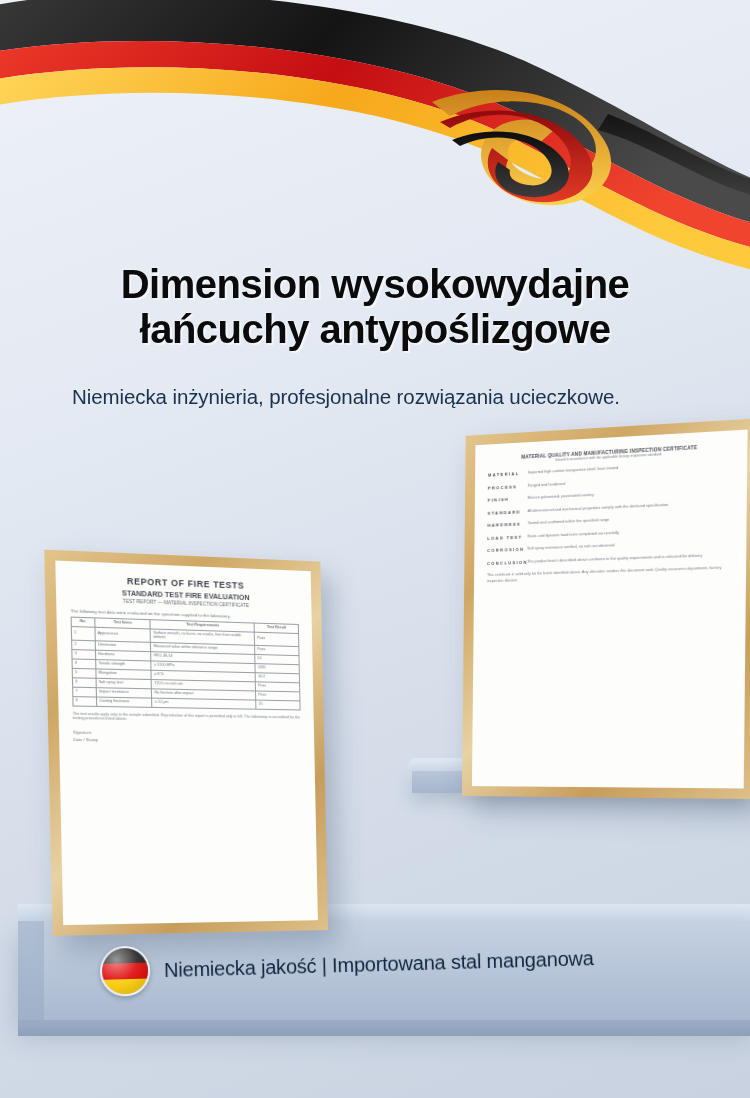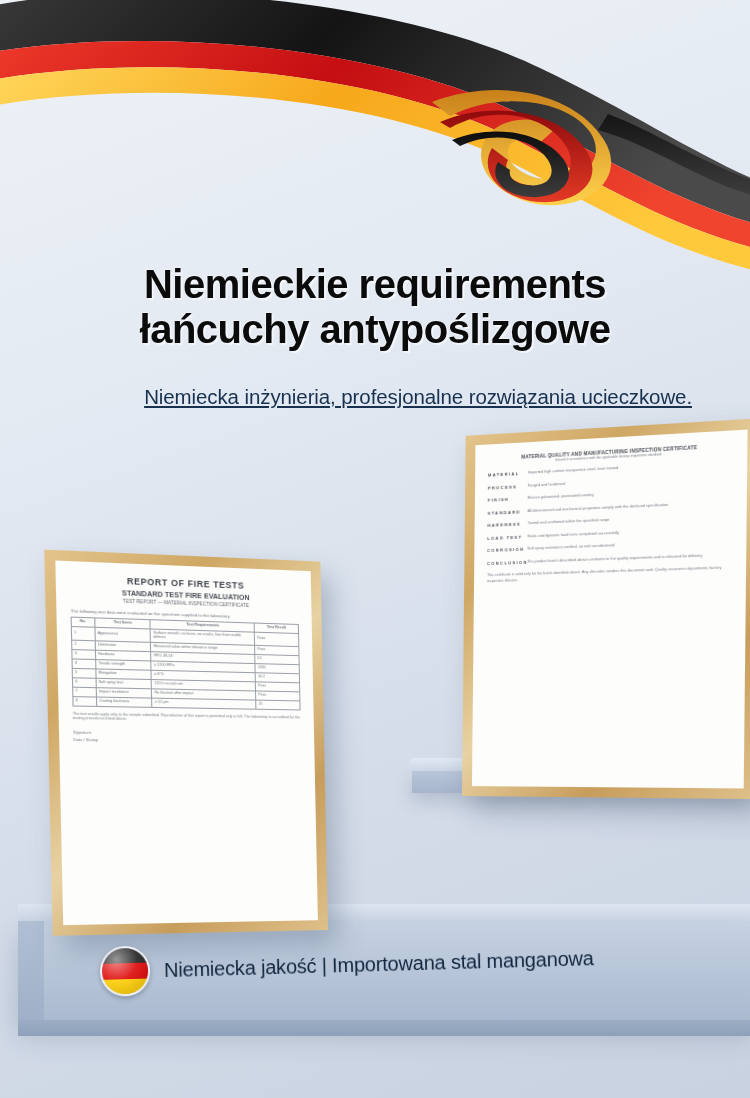--- a/index.html
+++ b/index.html
@@ -47,25 +47,24 @@
       2px 2px 0 rgba(255,255,255,0.55),
       -1px -1px 0 rgba(255,255,255,0.35);
     white-space: pre-line;
   }
 
   .subhead {
     position: absolute;
     top: 385px;
     left: 0;
     width: 692px;
-    text-align: right;
+    text-align: center;
     font-size: 20.5px;
     color: #17314f;
     letter-spacing: -0.1px;
-    text-decoration: underline;
   }
 
   
   .shelf {
     position: absolute;
     background: linear-gradient(180deg, #c3cfe0 0%, #b2c0d4 55%, #a2b2c9 100%);
     box-shadow: 0 8px 18px rgba(60,80,110,0.22);
   }
 
   .shelf-top {
@@ -330,21 +329,21 @@
       <path d="M0,92 C168,60 404,80 540,152 C632,200 696,240 790,262 L790,284 C690,262 626,222 534,174 C400,104 166,86 0,118 Z" fill="url(#gGold)"></path>
 
       <path d="M452,112 C520,86 596,104 624,150 C650,192 600,226 548,212 C508,200 492,170 506,148 C520,126 560,124 574,140 L556,156 C548,146 530,148 528,160 C526,176 548,190 574,190 C608,190 626,166 610,142 C588,110 520,100 470,126 Z" fill="url(#gGoldD)"></path>
       <path d="M460,132 C518,108 582,124 606,160 C628,194 590,220 546,210 C514,202 500,178 512,158 L528,170 C522,182 532,194 552,196 C582,200 600,180 586,156 C566,124 512,114 470,138 Z" fill="url(#gRedD)"></path>
       <path d="M472,150 C516,132 566,144 584,170 C600,194 574,212 542,206 C520,202 510,186 518,172 L530,180 C528,188 536,194 548,195 C566,198 578,186 568,170 C554,148 514,140 480,156 Z" fill="url(#gBlackD)"></path>
 
       <path d="M618,140 C676,156 726,196 790,210 L790,196 C730,178 676,142 628,124 Z" fill="url(#gBlackD)" opacity="0.85"></path>
     </svg>
   </div>
 
-  <div class="headline">Niemieckie requirements
+  <div class="headline">Dimension wysokowydajne
 łańcuchy antypoślizgowe</div>
   <div class="subhead">Niemiecka inżynieria, profesjonalne rozwiązania ucieczkowe.</div>
 
   <div class="shelf-top" id="shelf-upper-top"></div>
   <div class="shelf" id="shelf-upper-face"></div>
 
   <div class="frame" id="frame-right">
     <div class="frame-inner">
       <div class="doc doc-r">
         <div class="r-title">MATERIAL QUALITY AND MANUFACTURING INSPECTION CERTIFICATE</div>

